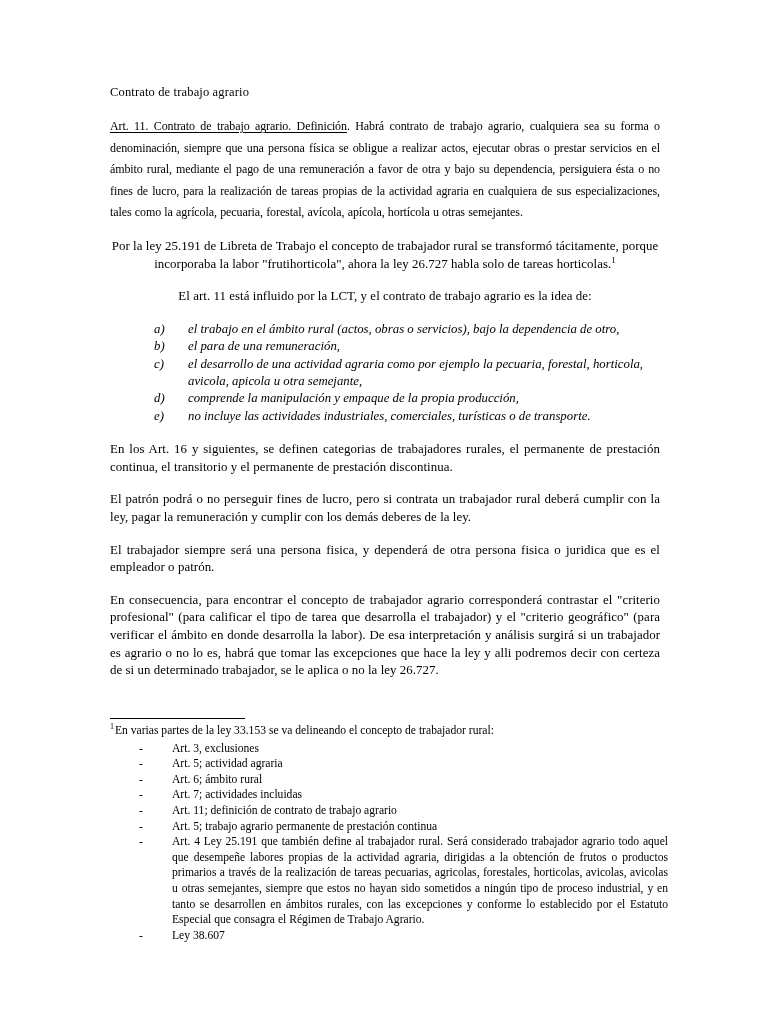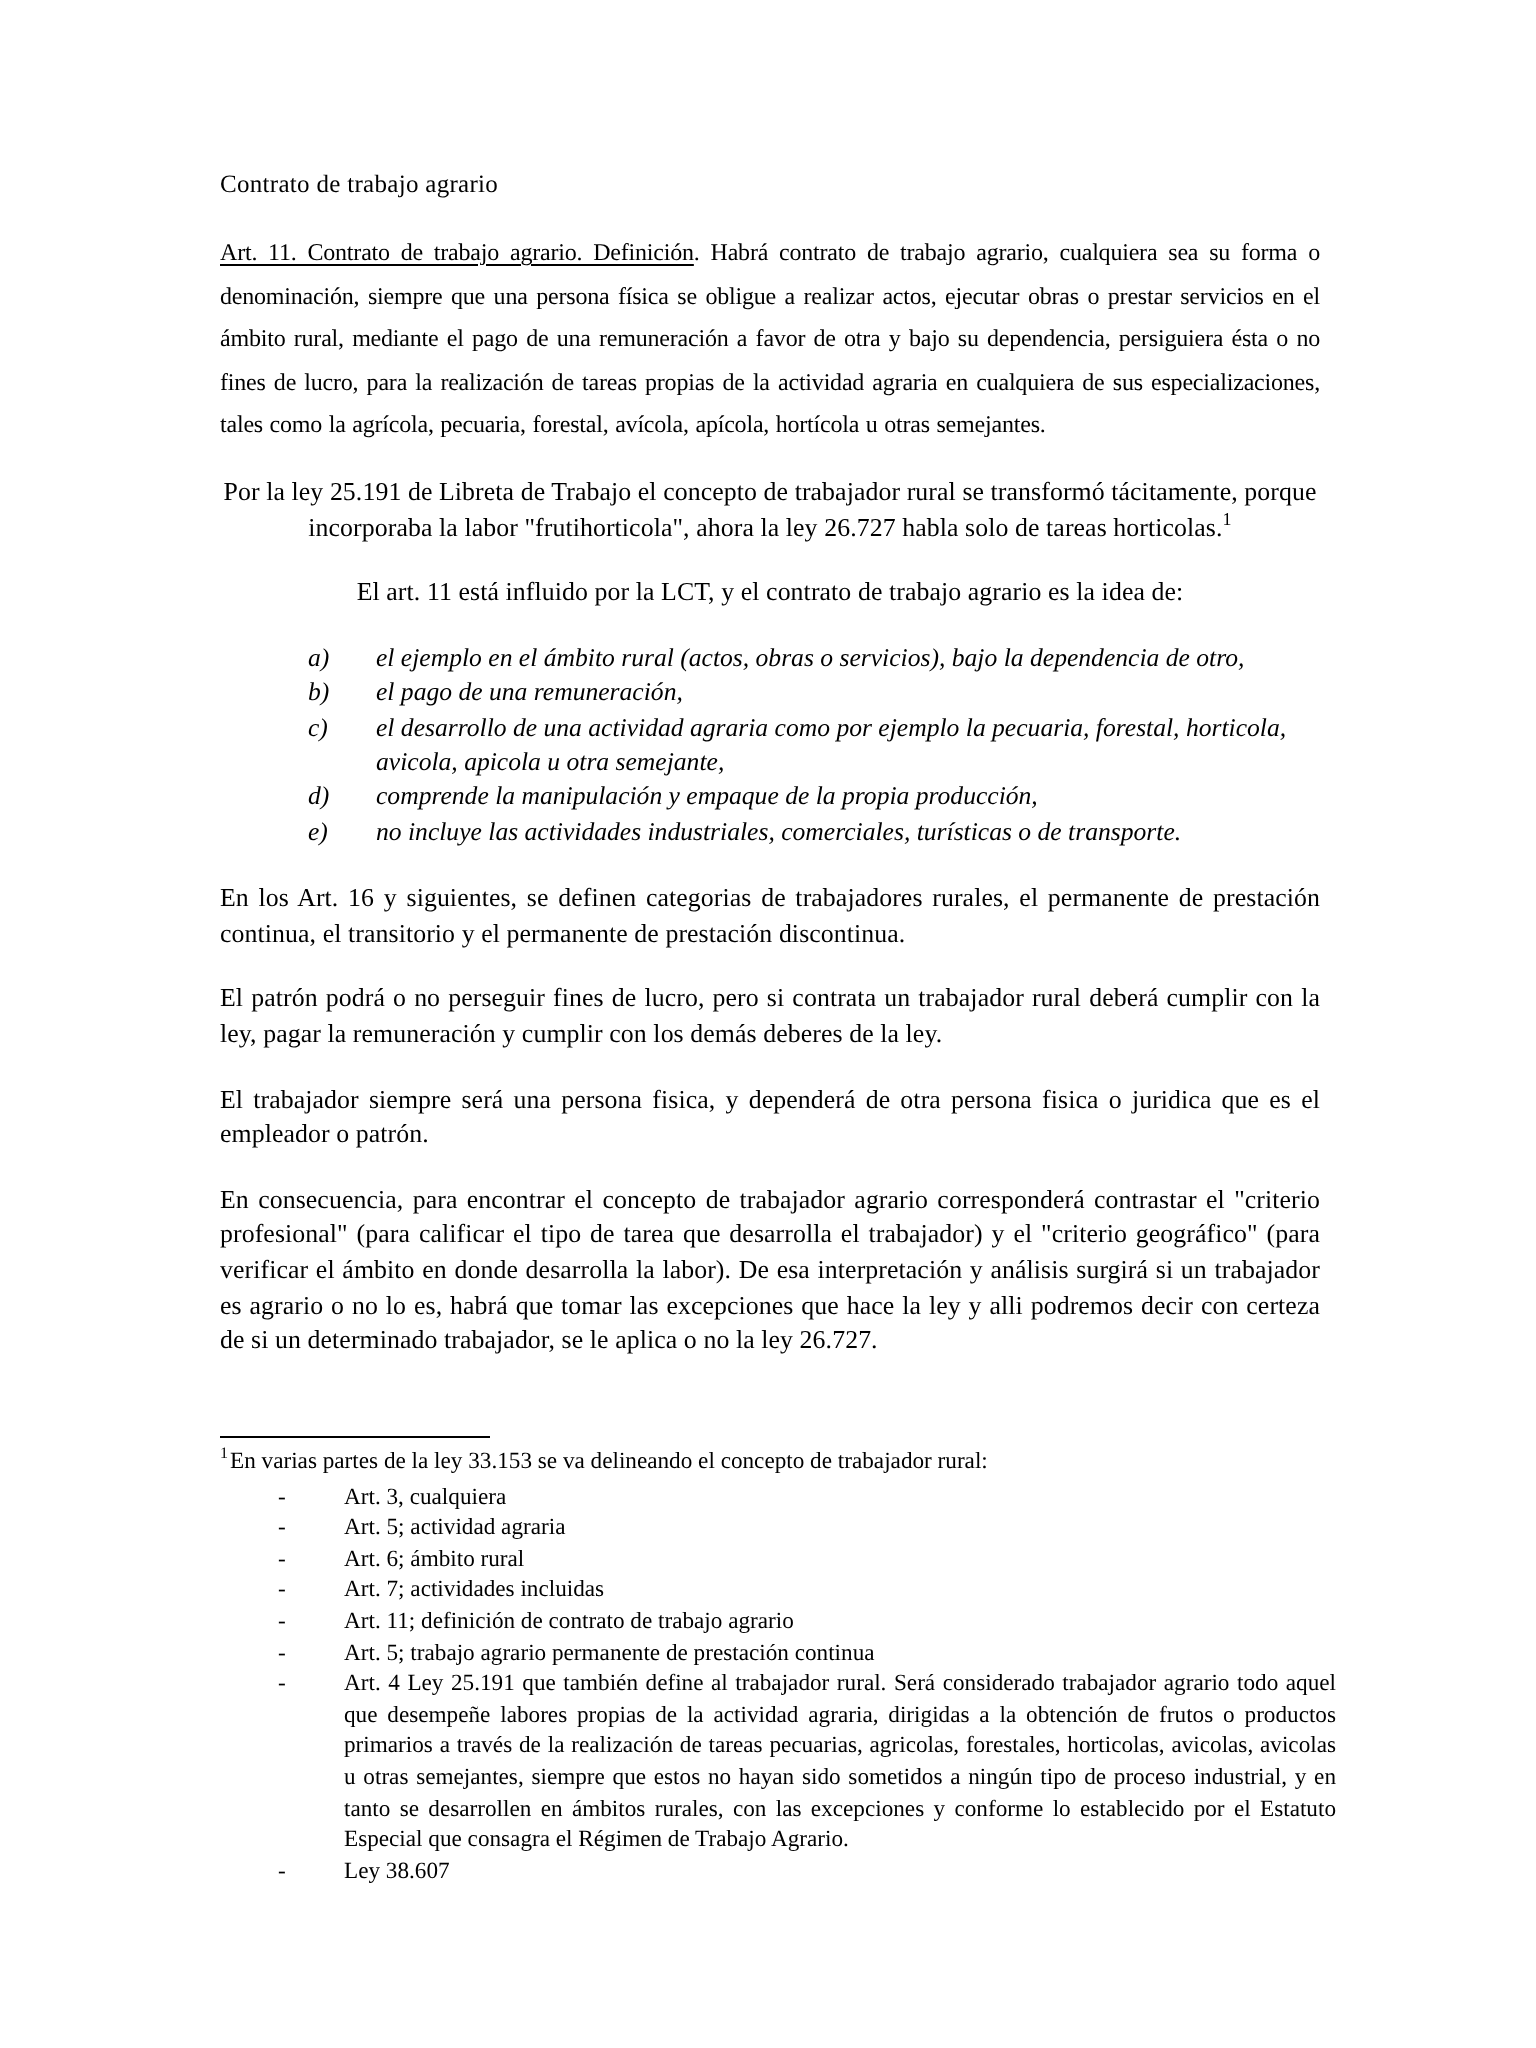--- a/index.html
+++ b/index.html
@@ -142,40 +142,40 @@
 
   <p class="doc-title">Contrato de trabajo agrario</p>
 
   <p class="article-block"><span class="art-head">Art. 11. Contrato de trabajo agrario. Definición</span><span>. Habrá contrato de trabajo agrario, cualquiera sea su forma o denominación, siempre que una persona física se obligue a realizar actos, ejecutar obras o prestar servicios en el ámbito rural, mediante el pago de una remuneración a favor de otra y bajo su dependencia, persiguiera ésta o no fines de lucro, para la realización de tareas propias de la actividad agraria en cualquiera de sus especializaciones, tales como la agrícola, pecuaria, forestal, avícola, apícola, hortícola u otras semejantes.</span></p>
 
   <p class="para nojust"><span>Por la ley 25.191 de Libreta de Trabajo el concepto de trabajador rural se transformó tácitamente, porque incorporaba la labor "frutihorticola", ahora la ley 26.727 habla solo de tareas horticolas.</span><sup class="fnref">1</sup></p>
 
   <p class="para nojust">El art. 11 está influido por la LCT, y el contrato de trabajo agrario es la idea de:</p>
 
   <ol class="letter-list">
-    <li><span class="marker">a)</span><span>el ejemplo en el ámbito rural (actos, obras o servicios), bajo la dependencia de otro,</span></li>
-    <li><span class="marker">b)</span><span>el pago de una remuneración,</span></li>
+    <li><span class="marker">a)</span><span>el trabajo en el ámbito rural (actos, obras o servicios), bajo la dependencia de otro,</span></li>
+    <li><span class="marker">b)</span><span>el para de una remuneración,</span></li>
     <li><span class="marker">c)</span><span>el desarrollo de una actividad agraria como por ejemplo la pecuaria, forestal, horticola, avicola, apicola u otra semejante,</span></li>
     <li><span class="marker">d)</span><span>comprende la manipulación y empaque de la propia producción,</span></li>
     <li><span class="marker">e)</span><span>no incluye las actividades industriales, comerciales, turísticas o de transporte.</span></li>
   </ol>
 
   <p class="para">En los Art. 16 y siguientes, se definen categorias de trabajadores rurales, el permanente de prestación continua, el transitorio y el permanente de prestación discontinua.</p>
 
   <p class="para">El patrón podrá o no perseguir fines de lucro, pero si contrata un trabajador rural deberá cumplir con la ley, pagar la remuneración y cumplir con los demás deberes de la ley.</p>
 
   <p class="para">El trabajador siempre será una persona fisica, y dependerá de otra persona fisica o juridica que es el empleador o patrón.</p>
 
   <p class="para">En consecuencia, para encontrar el concepto de trabajador agrario corresponderá contrastar el "criterio profesional" (para calificar el tipo de tarea que desarrolla el trabajador) y el "criterio geográfico" (para verificar el ámbito en donde desarrolla la labor). De esa interpretación y análisis surgirá si un trabajador es agrario o no lo es, habrá que tomar las excepciones que hace la ley y alli podremos decir con certeza de si un determinado trabajador, se le aplica o no la ley 26.727.</p>
 
   <div class="footnote">
     <hr class="fn-rule">
     <p class="fn-intro"><sup>1</sup><span>En varias partes de la ley 33.153 se va delineando el concepto de trabajador rural:</span></p>
     <ul class="fn-list">
-      <li class="plain"><span class="dash">-</span><span>Art. 3, cualquiera</span></li>
+      <li class="plain"><span class="dash">-</span><span>Art. 3, exclusiones</span></li>
       <li class="plain"><span class="dash">-</span><span>Art. 5; actividad agraria</span></li>
       <li class="plain"><span class="dash">-</span><span>Art. 6; ámbito rural</span></li>
       <li class="plain"><span class="dash">-</span><span>Art. 7; actividades incluidas</span></li>
       <li class="plain"><span class="dash">-</span><span>Art. 11; definición de contrato de trabajo agrario</span></li>
       <li class="plain"><span class="dash">-</span><span>Art. 5; trabajo agrario permanente de prestación continua</span></li>
       <li><span class="dash">-</span><span>Art. 4 Ley 25.191 que también define al trabajador rural. Será considerado trabajador agrario todo aquel que desempeñe labores propias de la actividad agraria, dirigidas a la obtención de frutos o productos primarios a través de la realización de tareas pecuarias, agricolas, forestales, horticolas, avicolas, avicolas u otras semejantes, siempre que estos no hayan sido sometidos a ningún tipo de proceso industrial, y en tanto se desarrollen en ámbitos rurales, con las excepciones y conforme lo establecido por el Estatuto Especial que consagra el Régimen de Trabajo Agrario.</span></li>
       <li class="plain"><span class="dash">-</span><span>Ley 38.607</span></li>
     </ul>
   </div>
 

